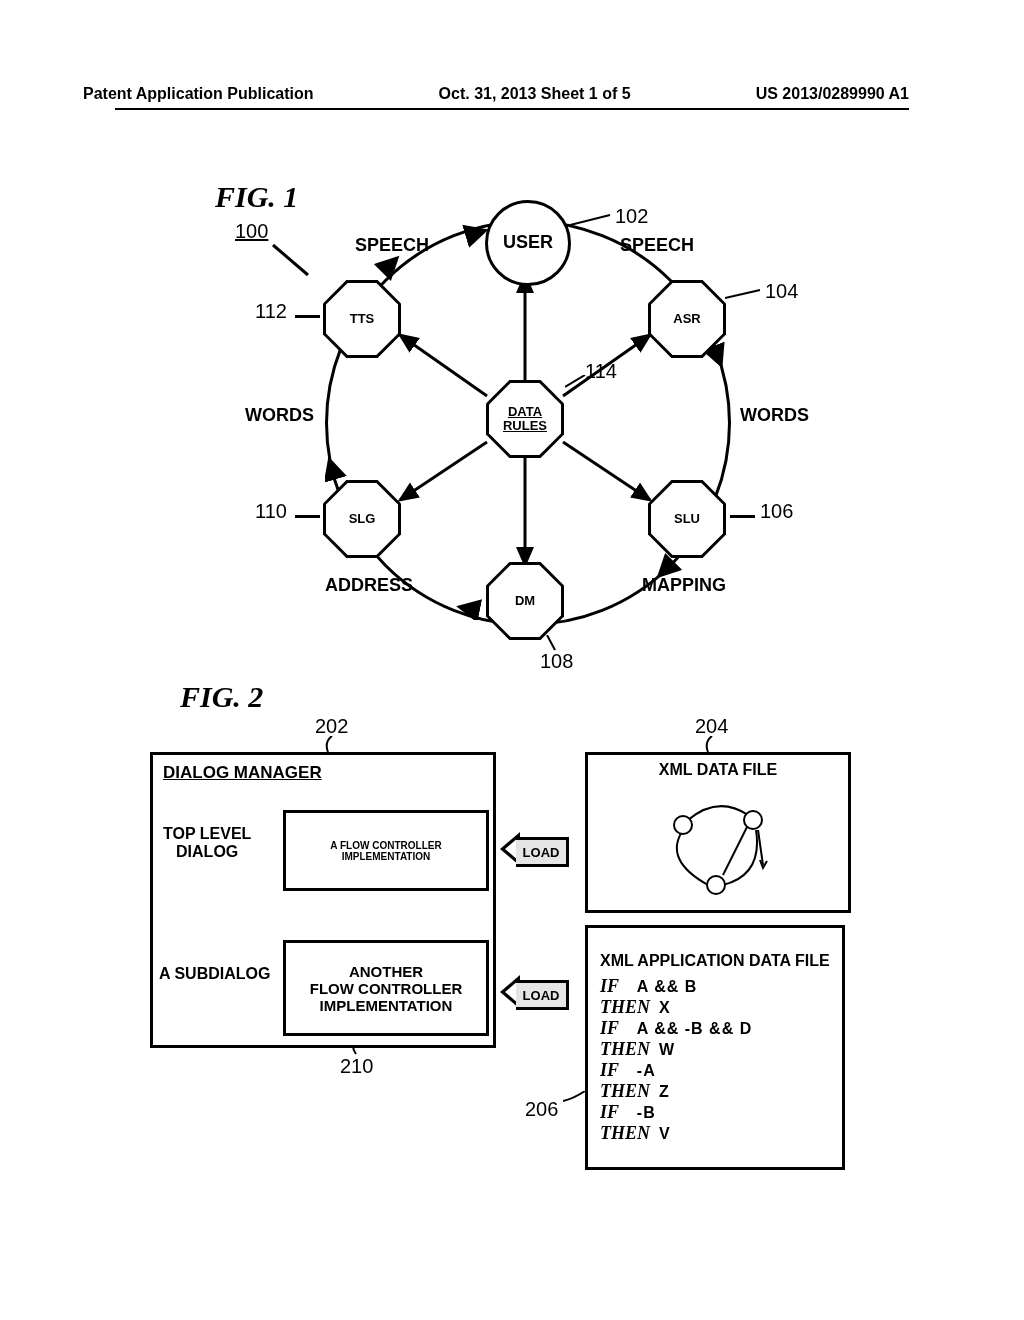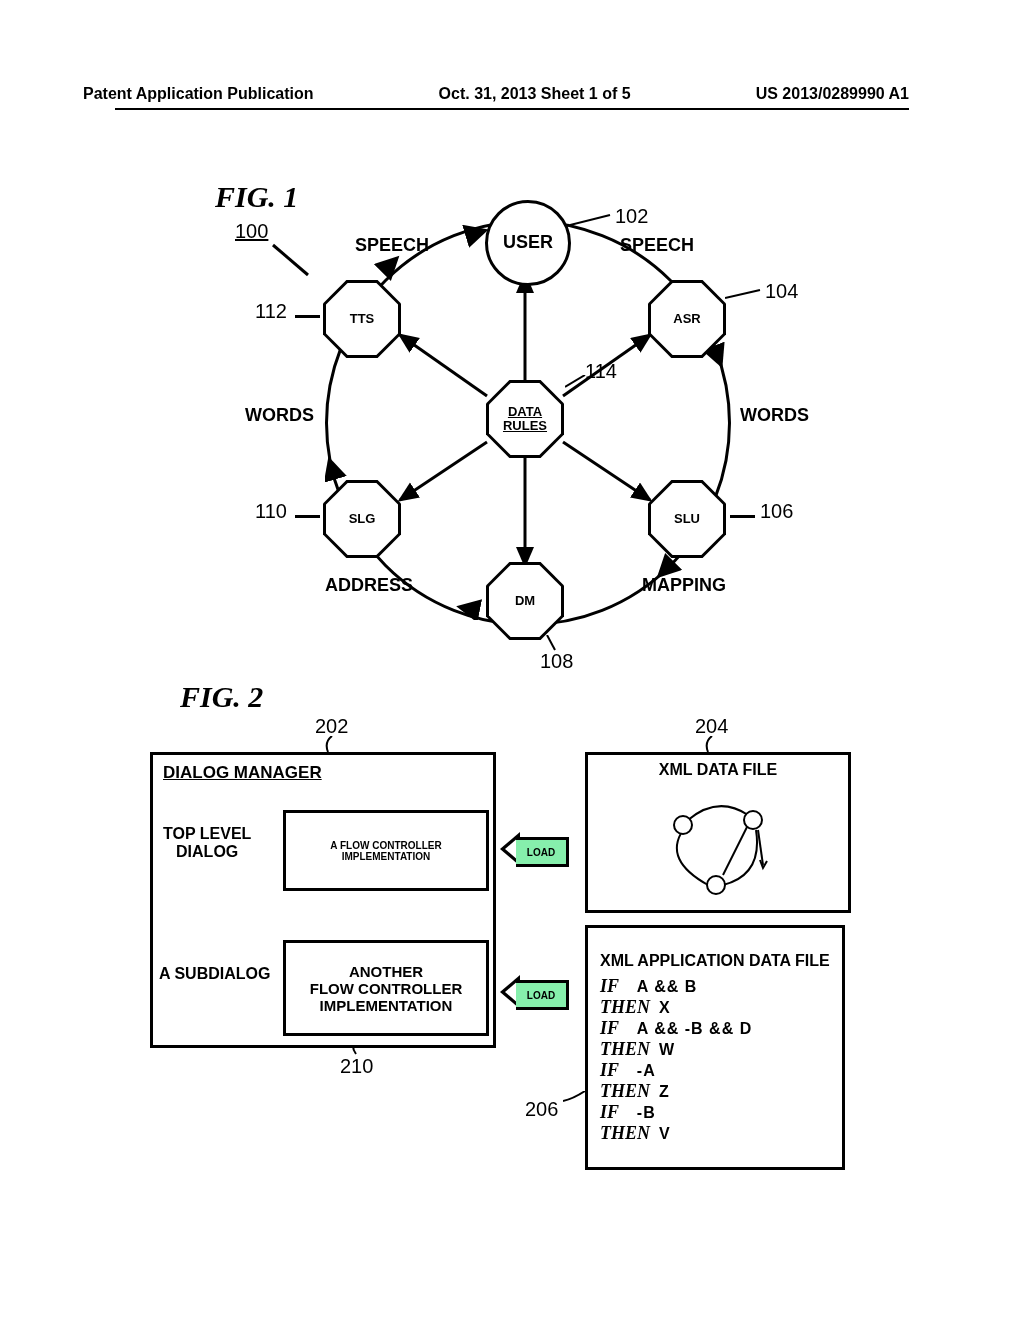--- a/index.html
+++ b/index.html
@@ -117,22 +117,22 @@
     width: 70px;
     height: 34px;
   }
   .load-body {
     position:absolute;
     left: 16px; top: 5px;
     width: 50px; height: 24px;
     border: 3px solid #000;
     border-left: none;
     display:flex; align-items:center; justify-content:center;
-    font-size: 10px; font-weight:bold;
-    background:#86efac;
+    font-size: 13px; font-weight:bold;
+    background:#e5e5e5;
   }
   .load-head {
     position:absolute;
     left:0; top:0;
     width:0; height:0;
     border-top: 17px solid transparent;
     border-bottom: 17px solid transparent;
     border-right: 20px solid #000;
   }
   .load-head-inner {

